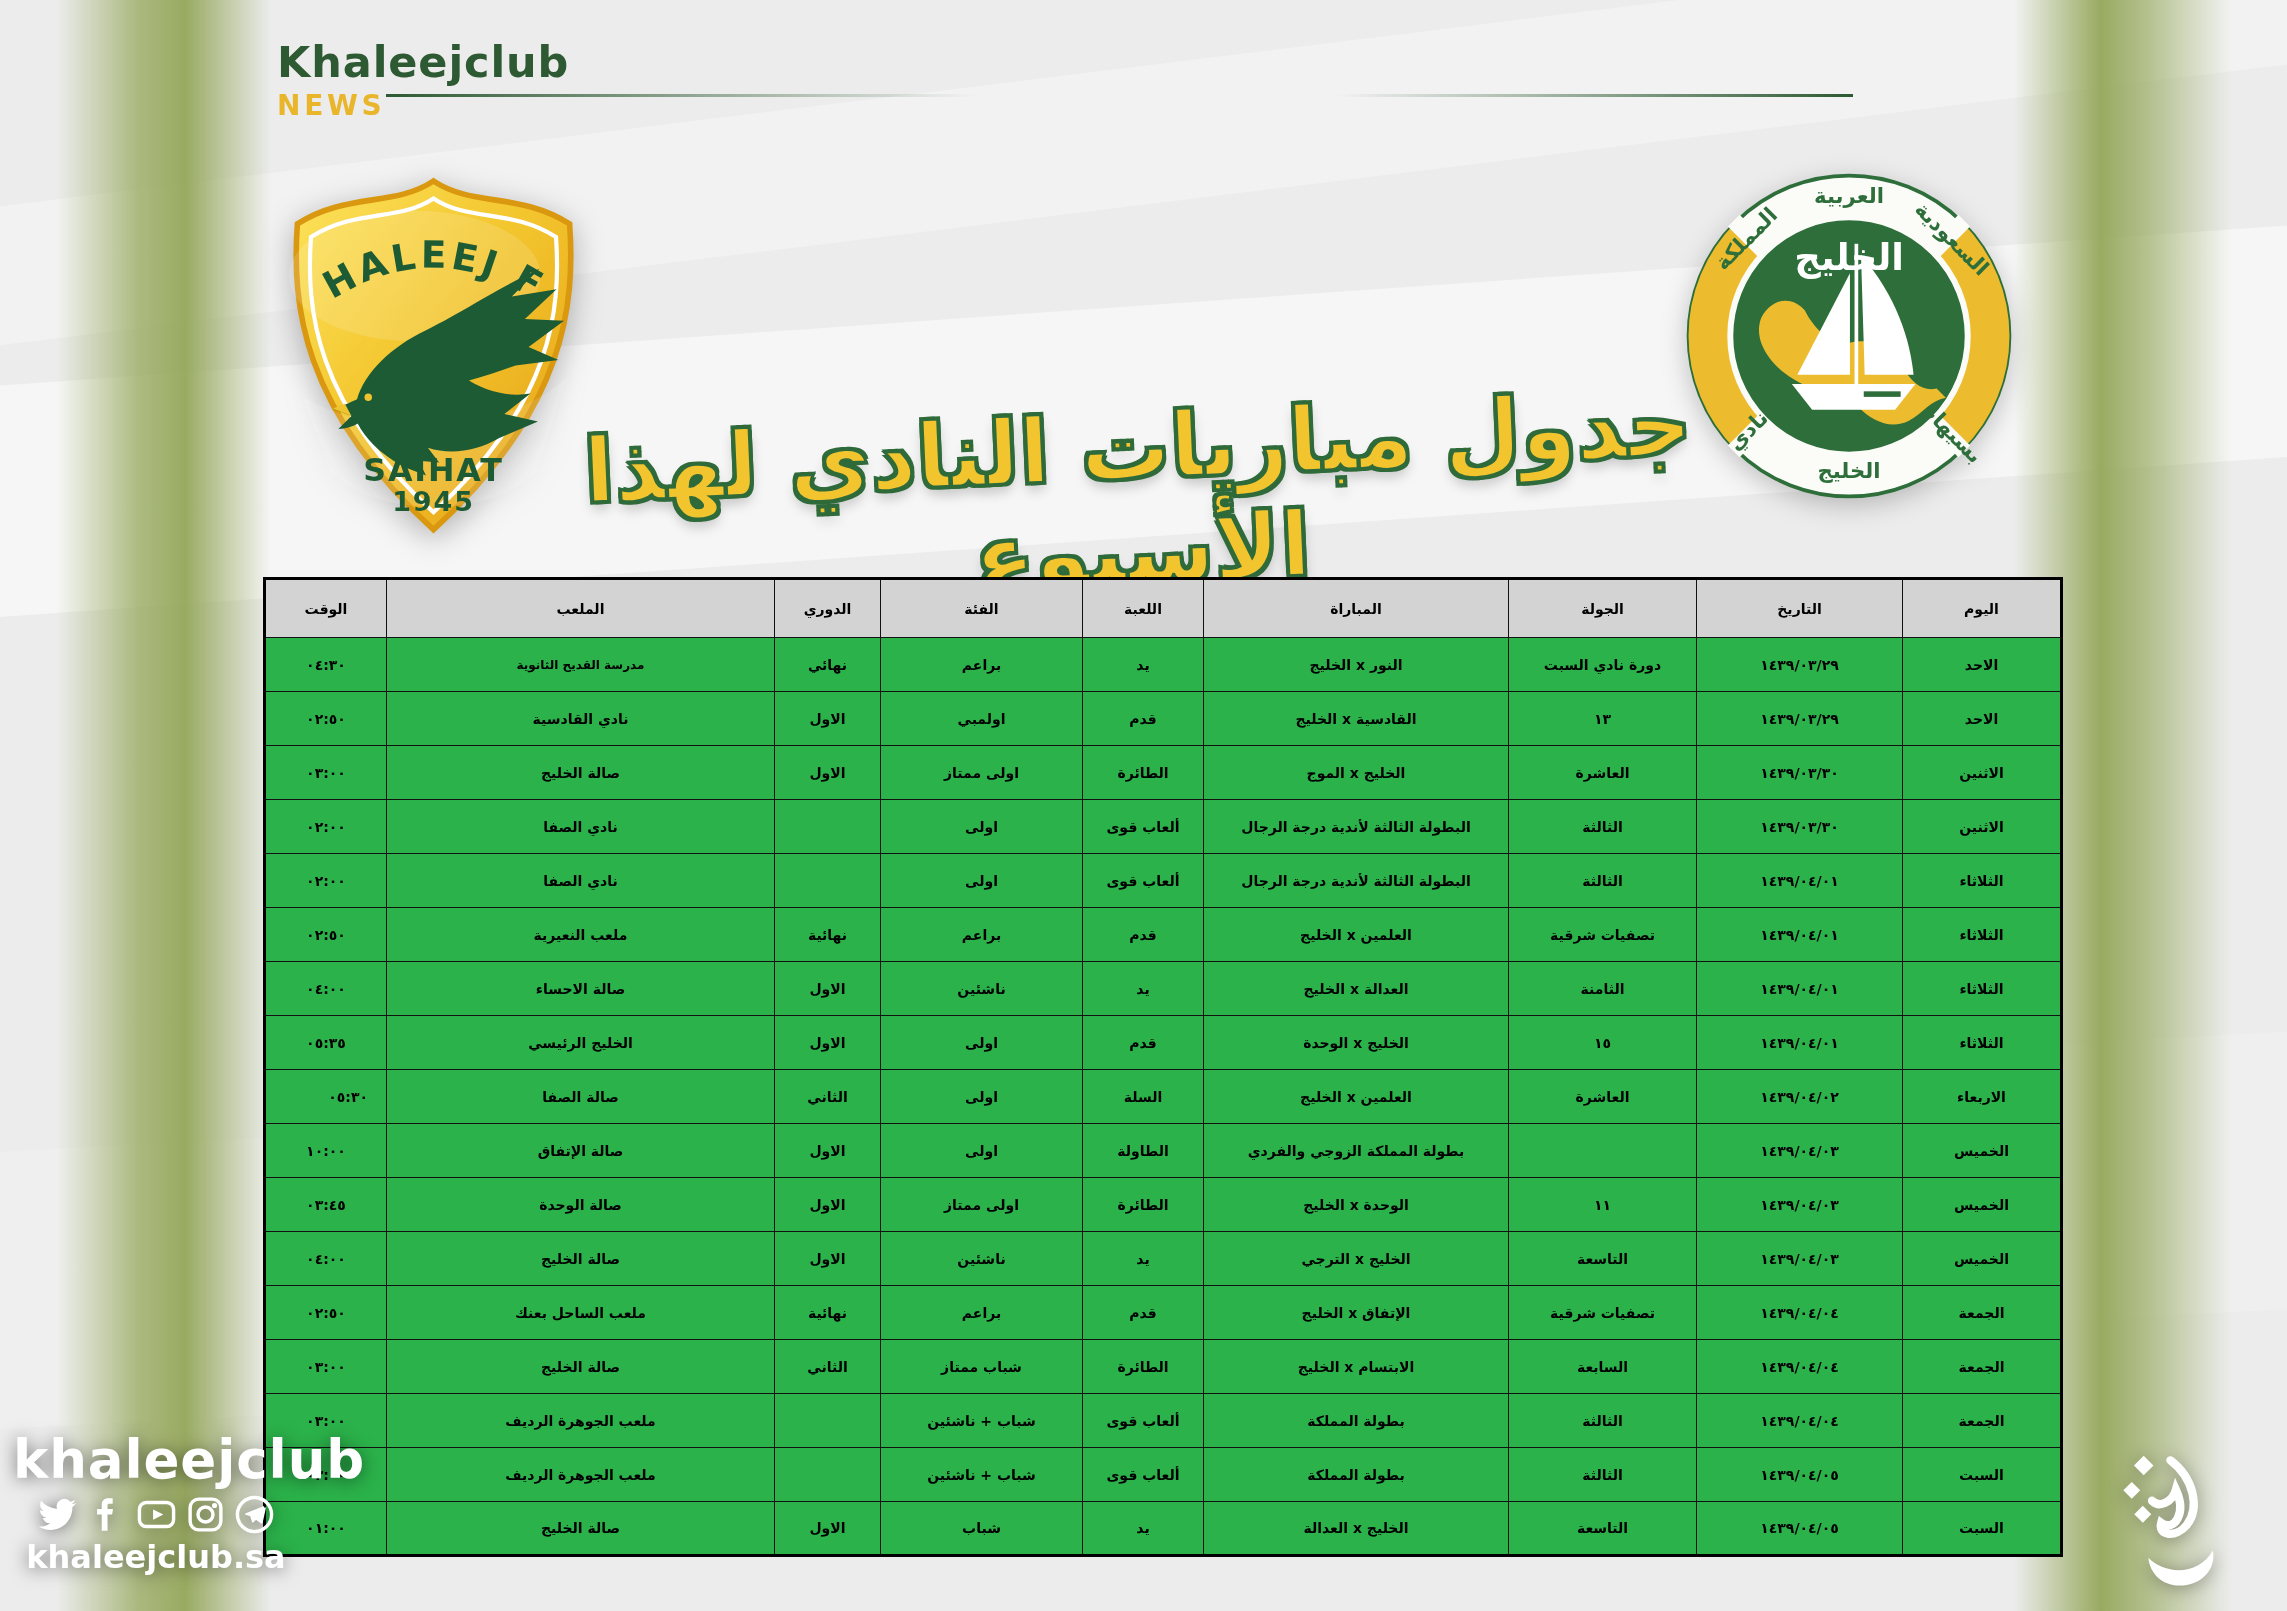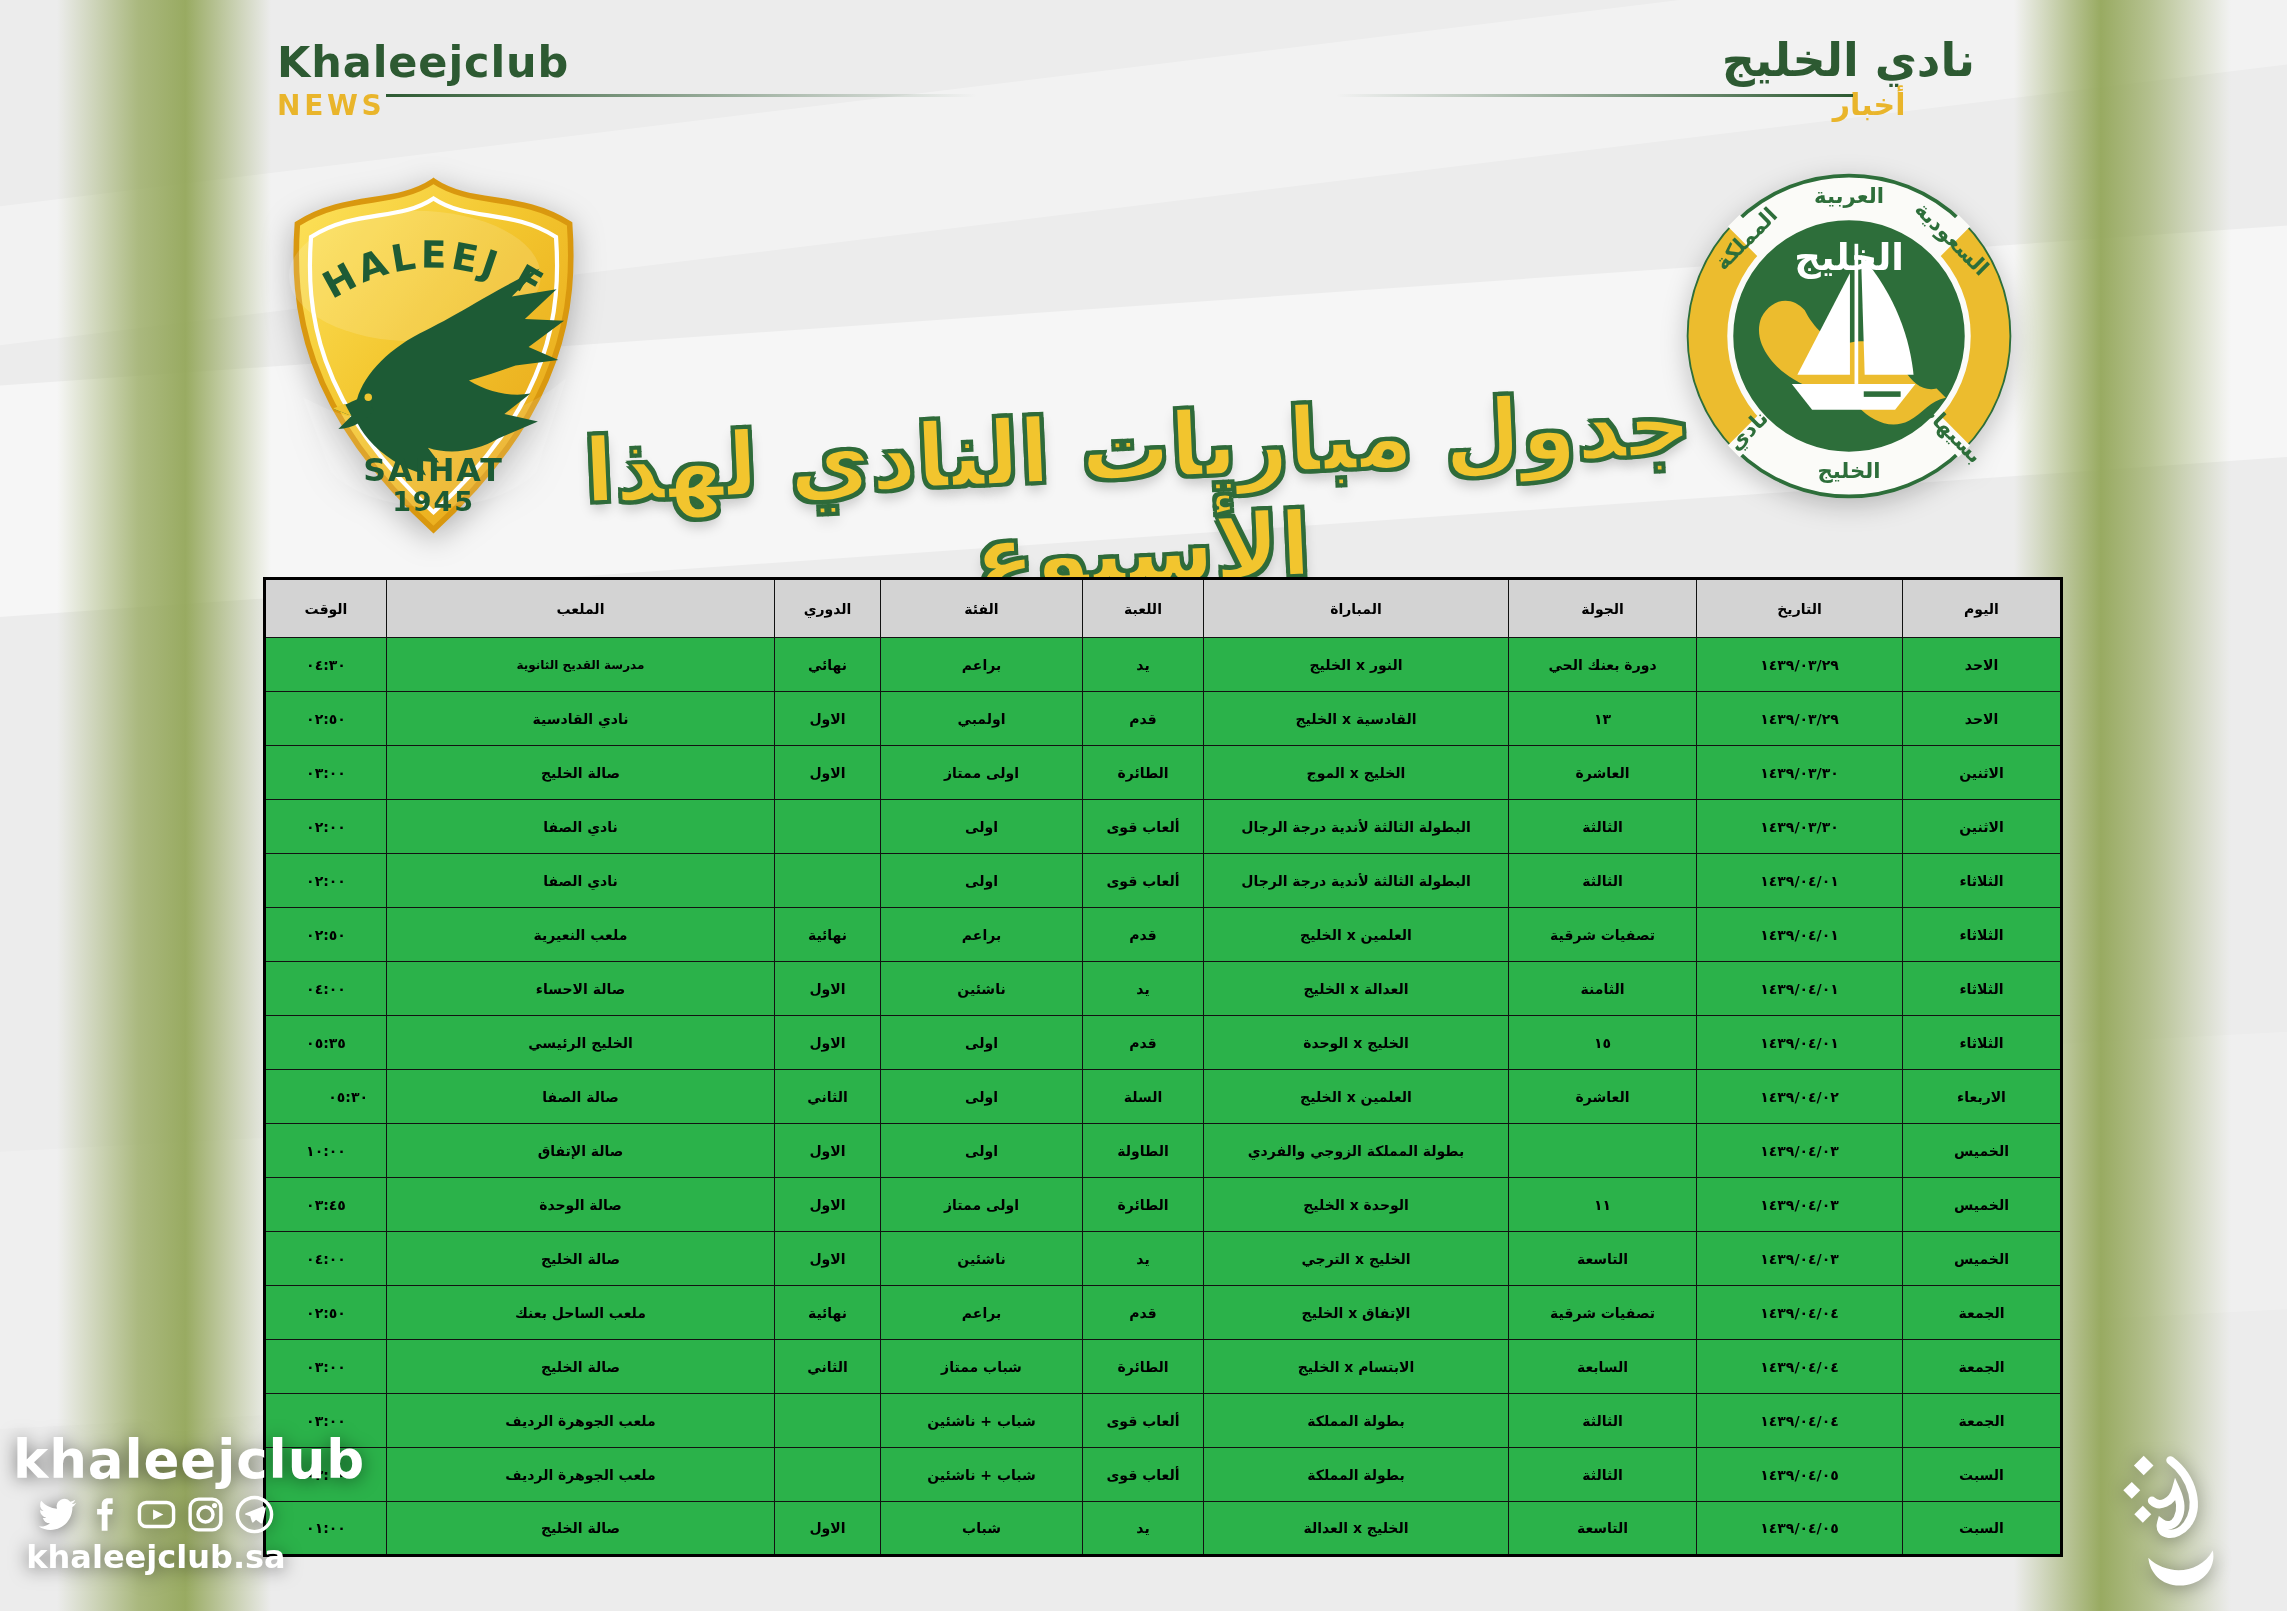--- a/index.html
+++ b/index.html
@@ -71,24 +71,20 @@
   <div class="ribbon-c"></div>
   <div class="band-left"></div>
   <div class="band-right"></div>
 
   <div class="bl">
     <div class="bl-title">Khaleejclub</div>
     <div class="bl-sub">NEWS</div>
   </div>
   <div class="bl-line"></div>
 
-  <div class="br">
-    <div class="br-title">نادي الخليج</div>
-    <div class="br-sub">أخبار</div>
-  </div>
   <div class="br-line"></div>
 
   <div class="badge-left">
     <svg width="317" height="378" viewBox="0 0 340 405">
       <defs>
         <linearGradient id="gg" x1="0" y1="0" x2="1" y2="1">
           <stop offset="0" stop-color="#fde35c"></stop>
             <stop offset=".45" stop-color="#f3c62e"></stop>
             <stop offset="1" stop-color="#e59f14"></stop>
         </linearGradient>
@@ -170,21 +166,21 @@
         <th style="font-size: 14px;">الدوري</th>
         <th style="font-size: 14px;">الملعب</th>
         <th style="font-size: 14px;">الوقت</th>
       </tr>
     </thead>
     <tbody>
 
         <tr>
           <td style="font-size: 14px;">الاحد</td>
           <td style="font-size: 14px;">١٤٣٩/٠٣/٢٩</td>
-          <td style="font-size: 14px;">دورة بعنك الحي</td>
+          <td style="font-size: 14px;">دورة نادي السبت</td>
           <td style="font-size: 14px;">النور x الخليج</td>
           <td style="font-size: 14px;">يد</td>
           <td style="font-size: 14px;">براعم</td>
           <td style="font-size: 14px;">نهائي</td>
           <td style="font-size: 12px;">مدرسة القديح الثانوية</td>
           <td style="font-size: 14px;">٠٤:٣٠</td>
         </tr>
 
         <tr>
           <td style="font-size: 14px;">الاحد</td>

